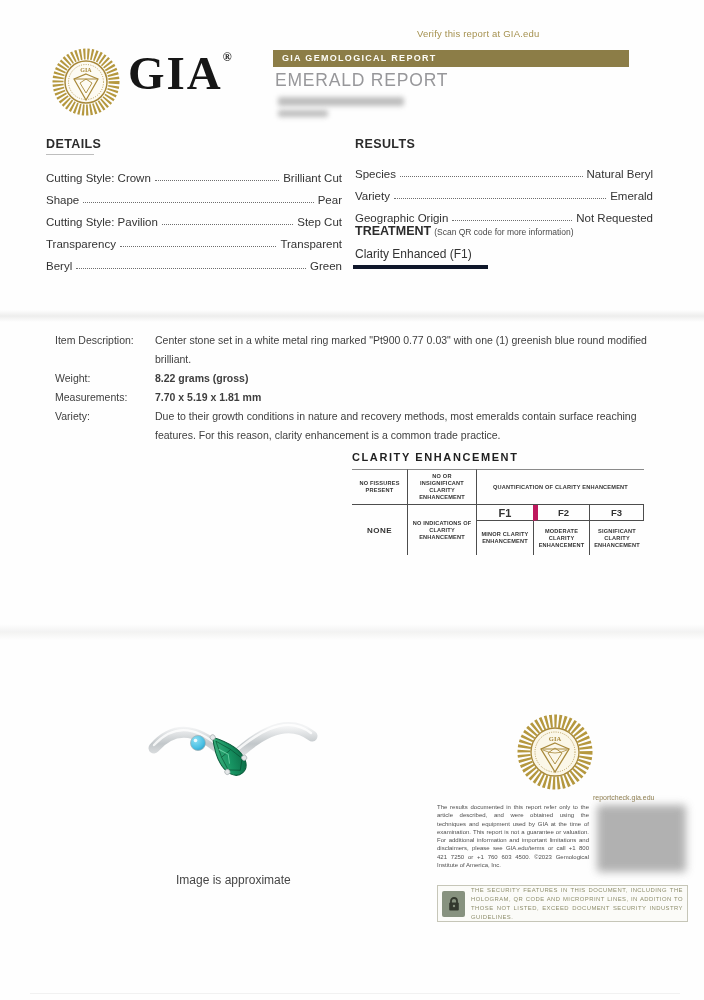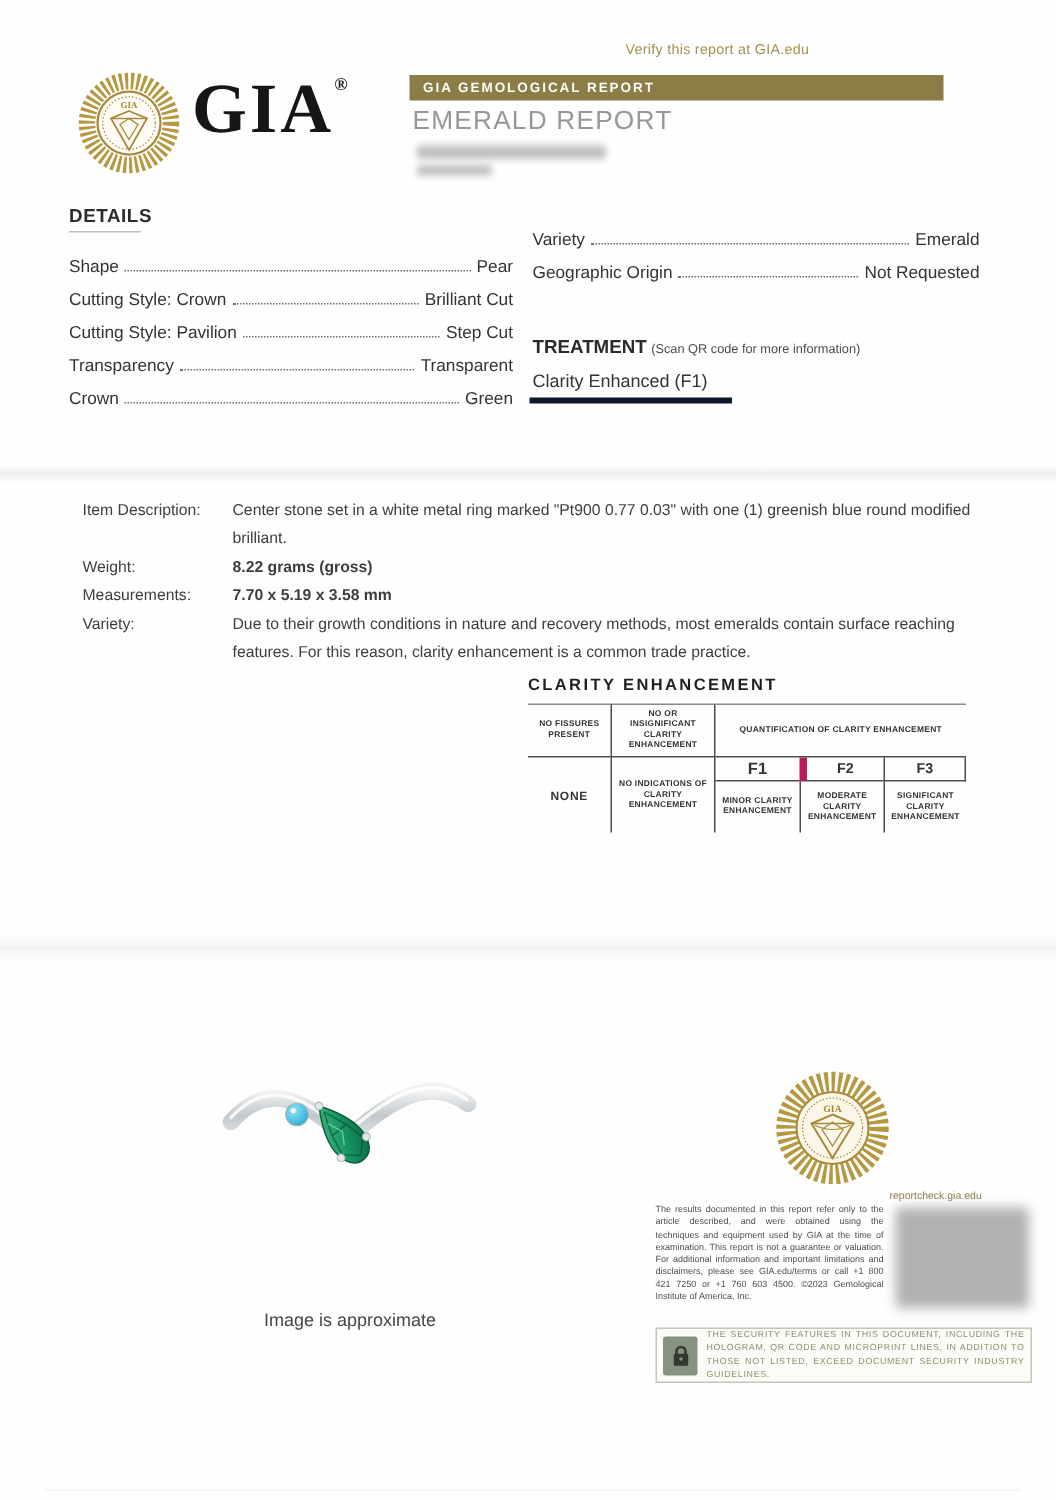--- a/index.html
+++ b/index.html
@@ -118,49 +118,55 @@
   </div>
   <div class="report-title">EMERALD REPORT</div>
   <div class="blurline blur1"></div>
   <div class="blurline blur2"></div>
 
   <div class="col col-details">
     <div class="sec-h">DETAILS</div>
     <div class="sec-underline"></div>
     <div class="rows">
       <div class="lrow">
+        <span class="lbl">Cutting Style: Crown</span>
+          <span class="dots"></span>
+          <span class="val">Brilliant Cut</span>
+      </div>
+      <div class="lrow">
         <span class="lbl">Shape</span>
           <span class="dots"></span>
           <span class="val">Pear</span>
       </div>
       <div class="lrow">
-        <span class="lbl">Cutting Style: Crown</span>
-          <span class="dots"></span>
-          <span class="val">Brilliant Cut</span>
-      </div>
-      <div class="lrow">
         <span class="lbl">Cutting Style: Pavilion</span>
           <span class="dots"></span>
           <span class="val">Step Cut</span>
       </div>
       <div class="lrow">
         <span class="lbl">Transparency</span>
           <span class="dots"></span>
           <span class="val">Transparent</span>
       </div>
       <div class="lrow">
-        <span class="lbl">Crown</span>
+        <span class="lbl">Beryl</span>
           <span class="dots"></span>
           <span class="val">Green</span>
       </div>
     </div>
   </div>
 
   <div class="col col-results">
+    <div class="sec-h">RESULTS</div>
     <div class="rows">
+      <div class="lrow">
+        <span class="lbl">Species</span>
+          <span class="dots"></span>
+          <span class="val">Natural Beryl</span>
+      </div>
       <div class="lrow">
         <span class="lbl">Variety</span>
           <span class="dots"></span>
           <span class="val">Emerald</span>
       </div>
       <div class="lrow">
         <span class="lbl">Geographic Origin</span>
           <span class="dots"></span>
           <span class="val">Not Requested</span>
       </div>
@@ -176,21 +182,21 @@
     <div class="item-row">
       <span class="ilbl">Item Description:</span>
       <span class="ival">Center stone set in a white metal ring marked "Pt900 0.77 0.03" with one (1) greenish blue round modified brilliant.</span>
     </div>
     <div class="item-row">
       <span class="ilbl">Weight:</span>
       <span class="ival b">8.22 grams (gross)</span>
     </div>
     <div class="item-row">
       <span class="ilbl">Measurements:</span>
-      <span class="ival b">7.70 x 5.19 x 3.58 mm</span>
+      <span class="ival b">7.70 x 5.19 x 1.81 mm</span>
     </div>
     <div class="item-row">
       <span class="ilbl">Variety:</span>
       <span class="ival">Due to their growth conditions in nature and recovery methods, most emeralds contain surface reaching features. For this reason, clarity enhancement is a common trade practice.</span>
     </div>
   </div>
 
   <div class="clarity">
     <div class="clar-h">CLARITY ENHANCEMENT</div>
     <div class="ctable">

